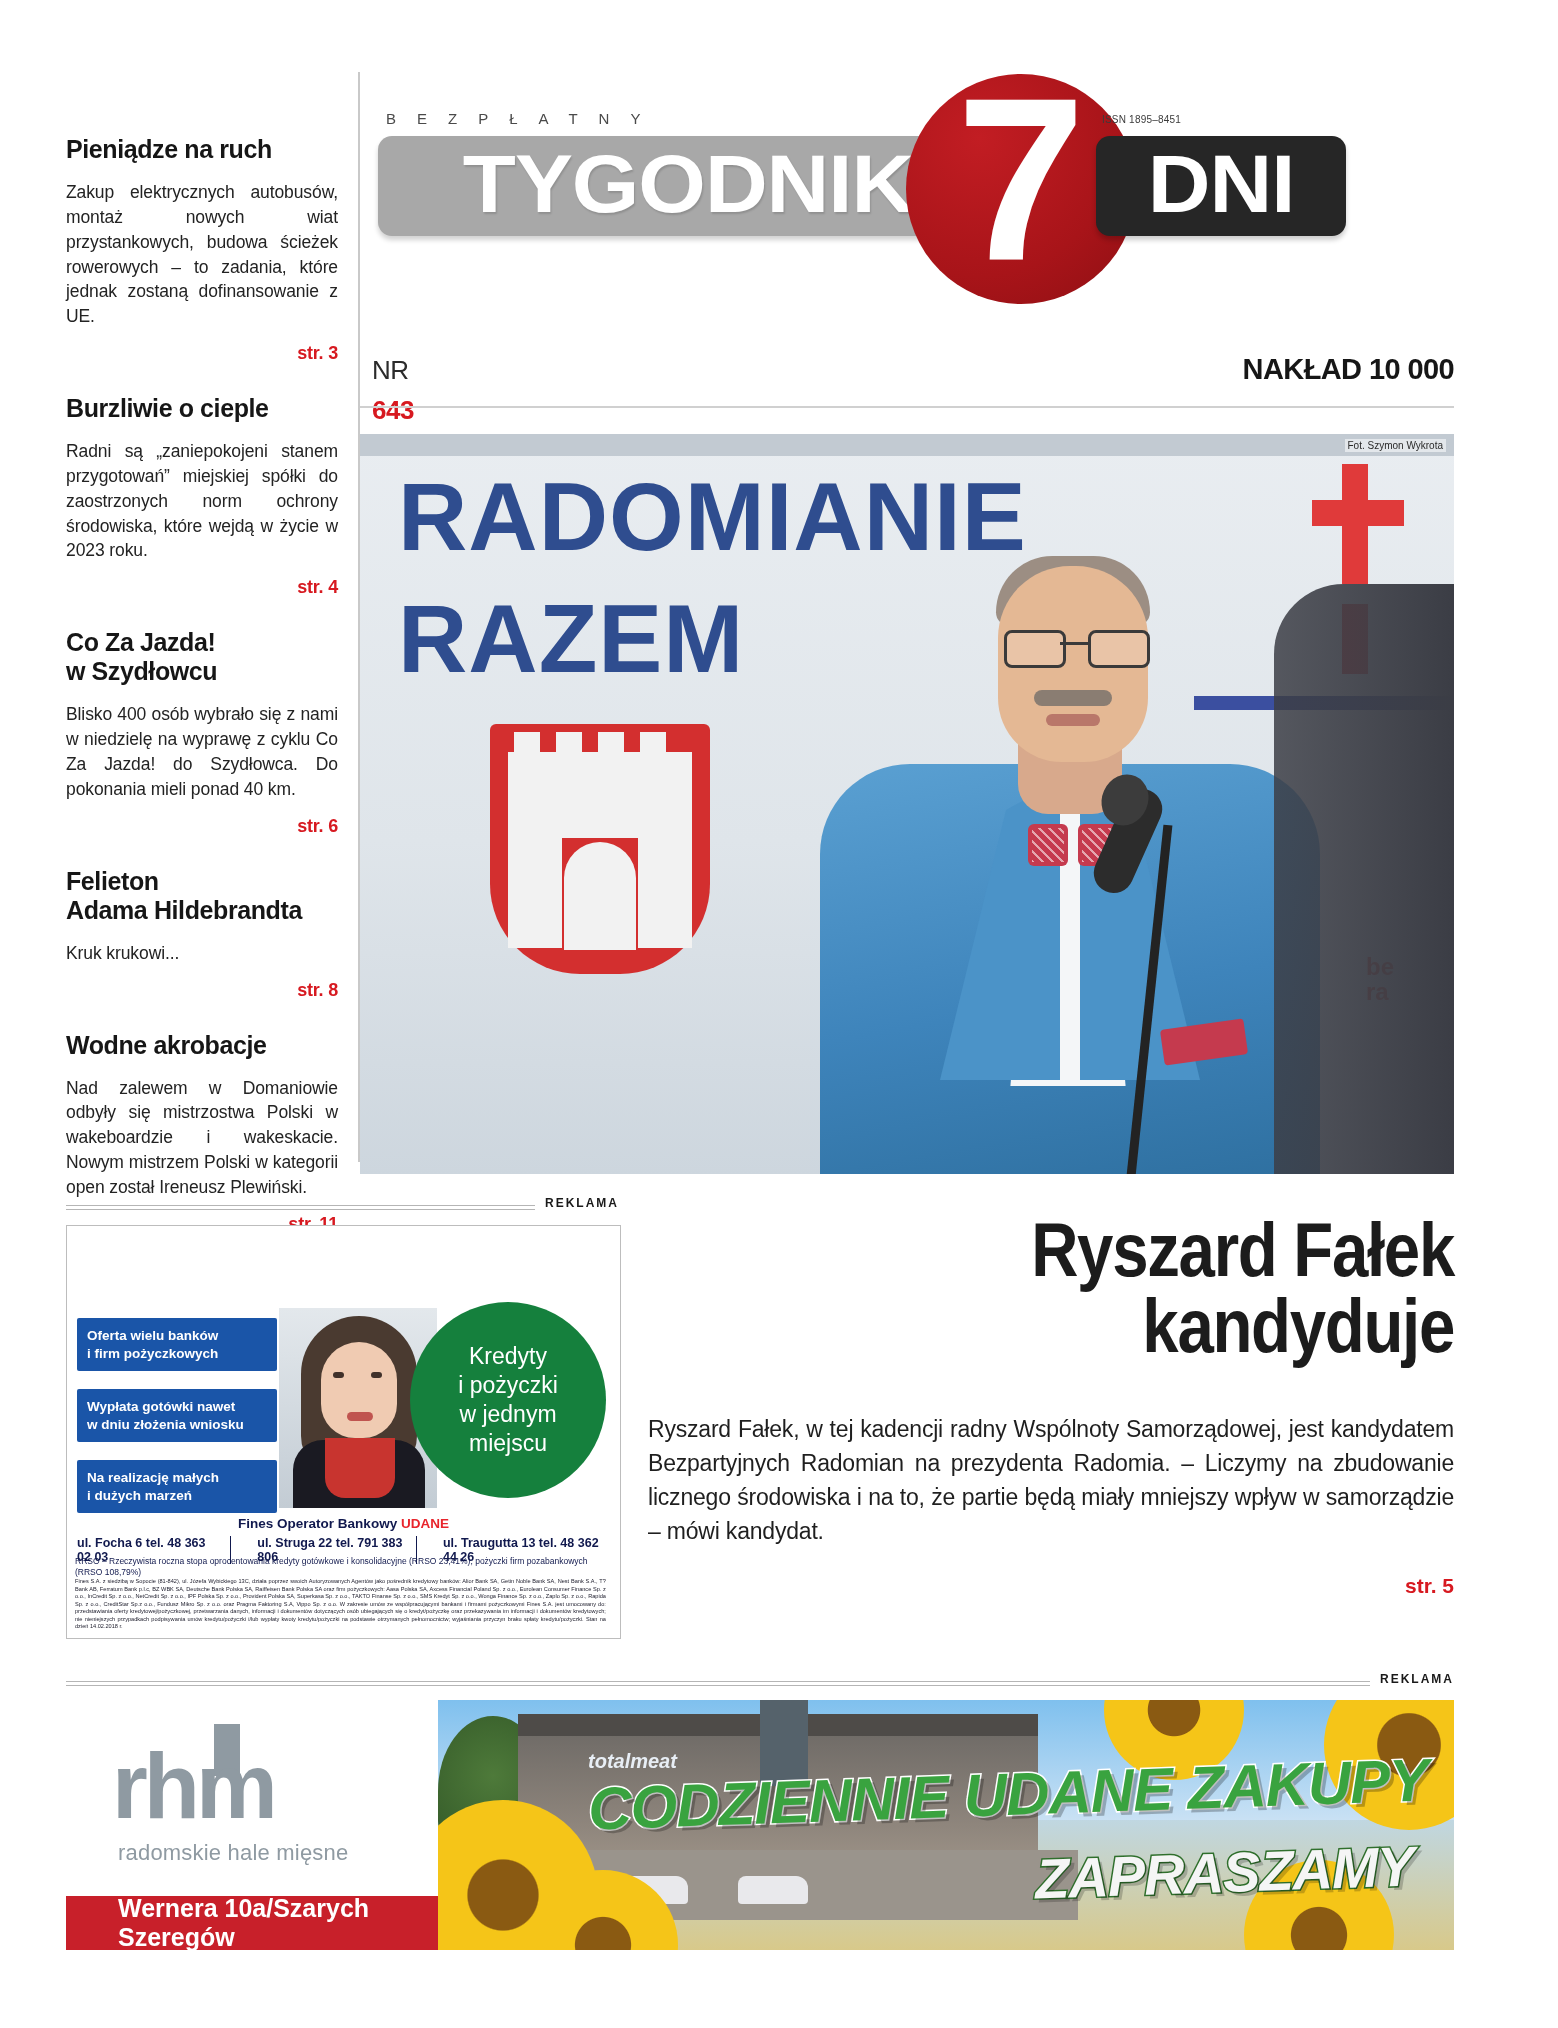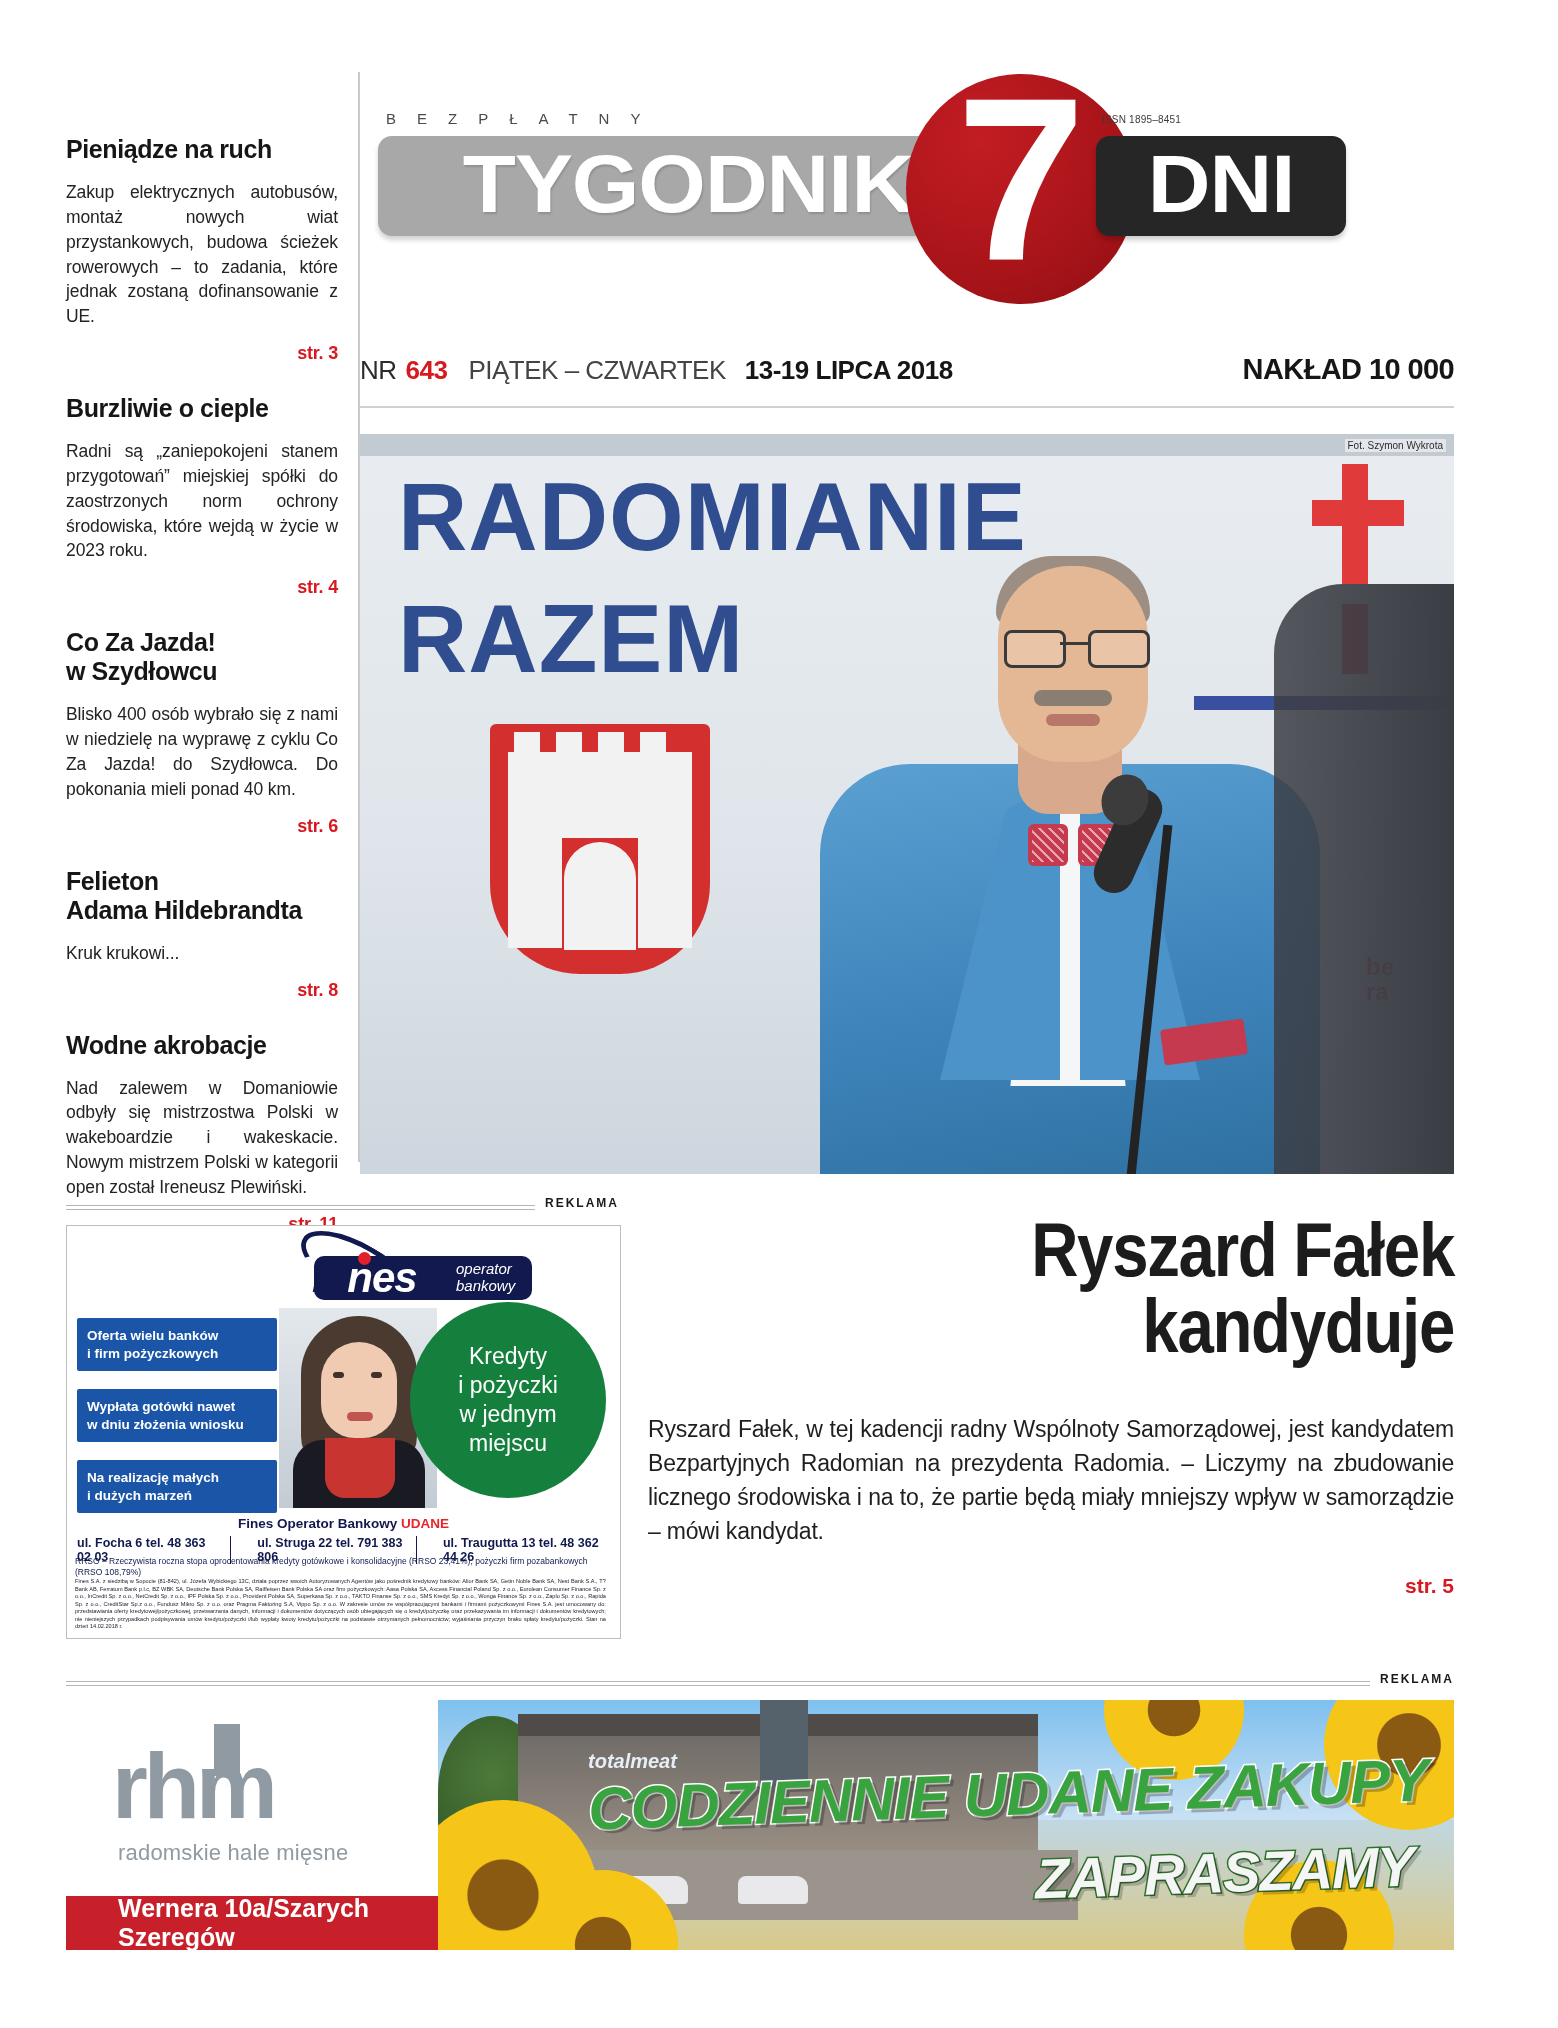--- a/index.html
+++ b/index.html
@@ -181,20 +181,21 @@
     height: 44px;
   }
   .issue-left {
     position: absolute;
     left: 0;
     top: 0;
     display: flex;
     align-items: baseline;
     gap: 9px;
     font-size: 26px;
+    flex-direction: column;
   }
   .issue-nr { color: #2b2b2b; font-weight: 400; letter-spacing: -0.5px; }
   .issue-num { color: #d71920; font-weight: bold; letter-spacing: -0.5px; }
   .issue-days { color: #444; font-weight: 400; margin-left: 12px; letter-spacing: -0.5px; }
   .issue-date { color: #161616; font-weight: bold; margin-left: 10px; letter-spacing: -0.5px; }
   .naklad {
     position: absolute;
     right: 0;
     top: -2px;
     font-size: 29px;
@@ -929,32 +930,20 @@
     <div class="ph-dark"></div>
     <div class="photo-credit">Fot. Szymon Wykrota</div>
   </div>
 
   <div class="reklama-bar" style="left:66px; top:1196px; width:553px;">
     <div class="line"></div>
     <div class="lbl">REKLAMA</div>
   </div>
 
   <div class="fines-ad">
-    <div class="fines-logo">
-      <div class="fines-swoosh"></div>
-      <div class="fines-pill"></div>
-      <div class="fines-word">
-        <span>Fi</span><span class="white">nes</span>
-      </div>
-      <div class="fines-dot"></div>
-      <div class="fines-sub">
-        <div>operator</div>
-        <div>bankowy</div>
-      </div>
-    </div>
 
     <div class="fines-left-col">
       <div class="blue-tag" style="white-space:pre-line">Oferta wielu banków
 i firm pożyczkowych</div>
       <div class="blue-tag" style="white-space:pre-line">Wypłata gotówki nawet
 w dniu złożenia wniosku</div>
       <div class="blue-tag" style="white-space:pre-line">Na realizację małych
 i dużych marzeń</div>
     </div>
 

